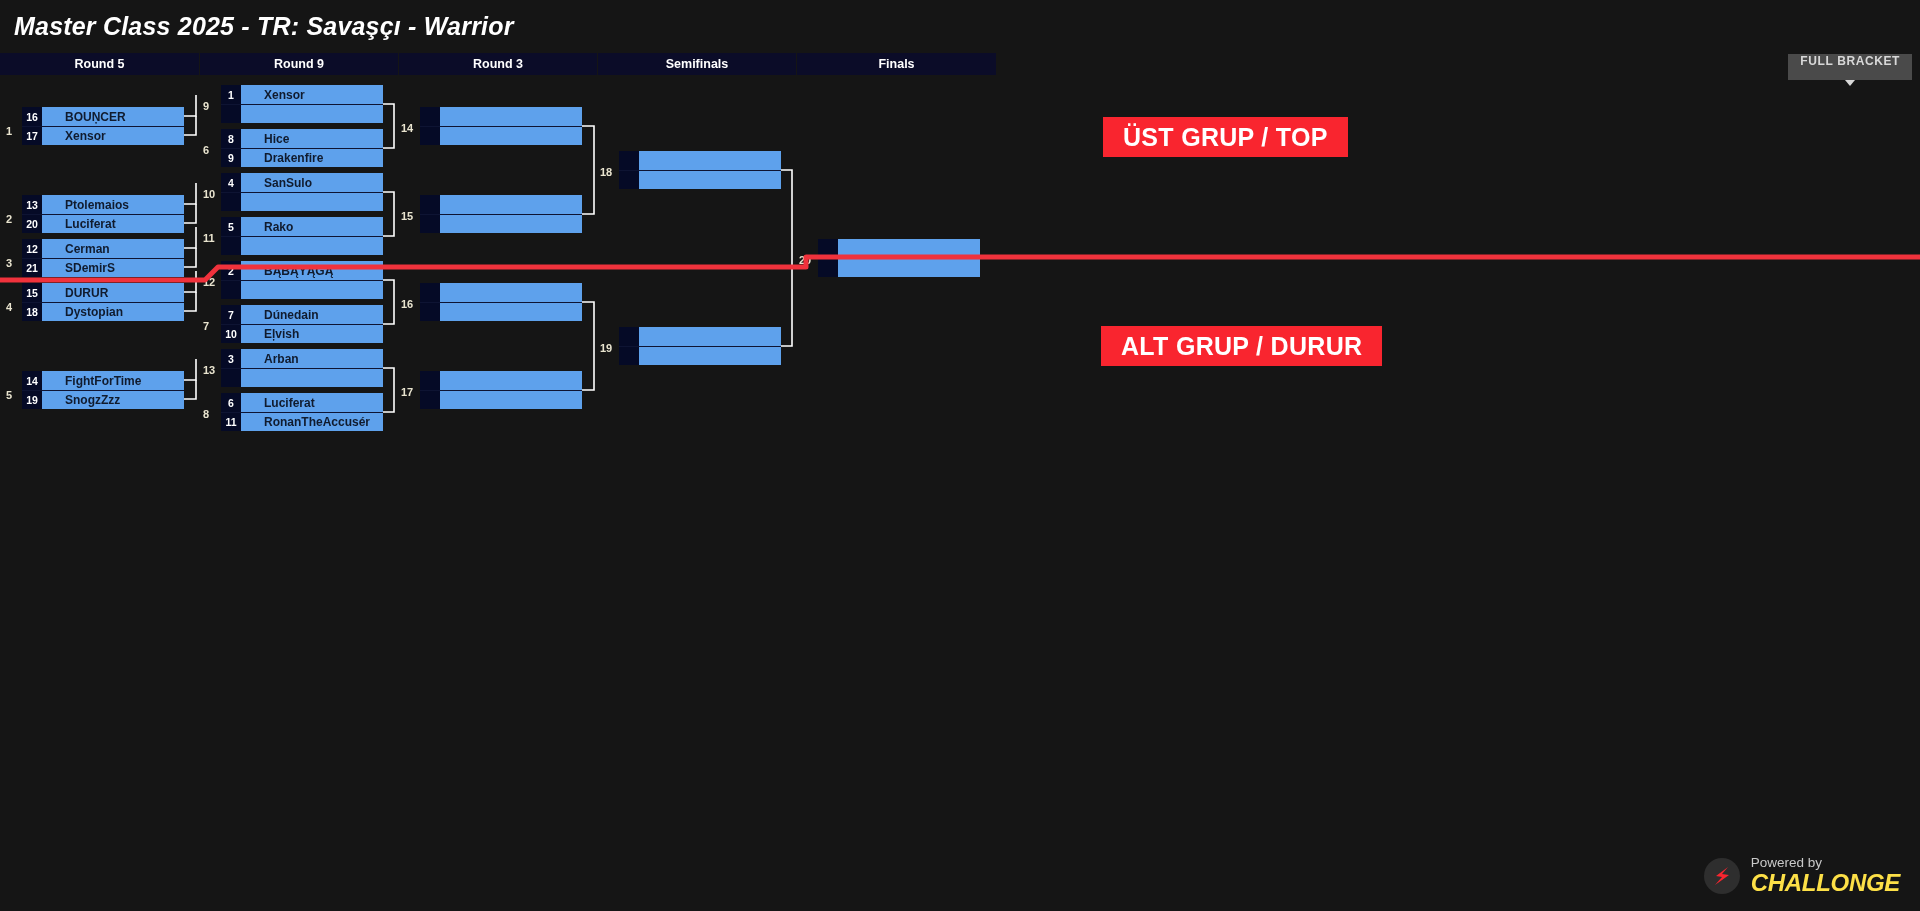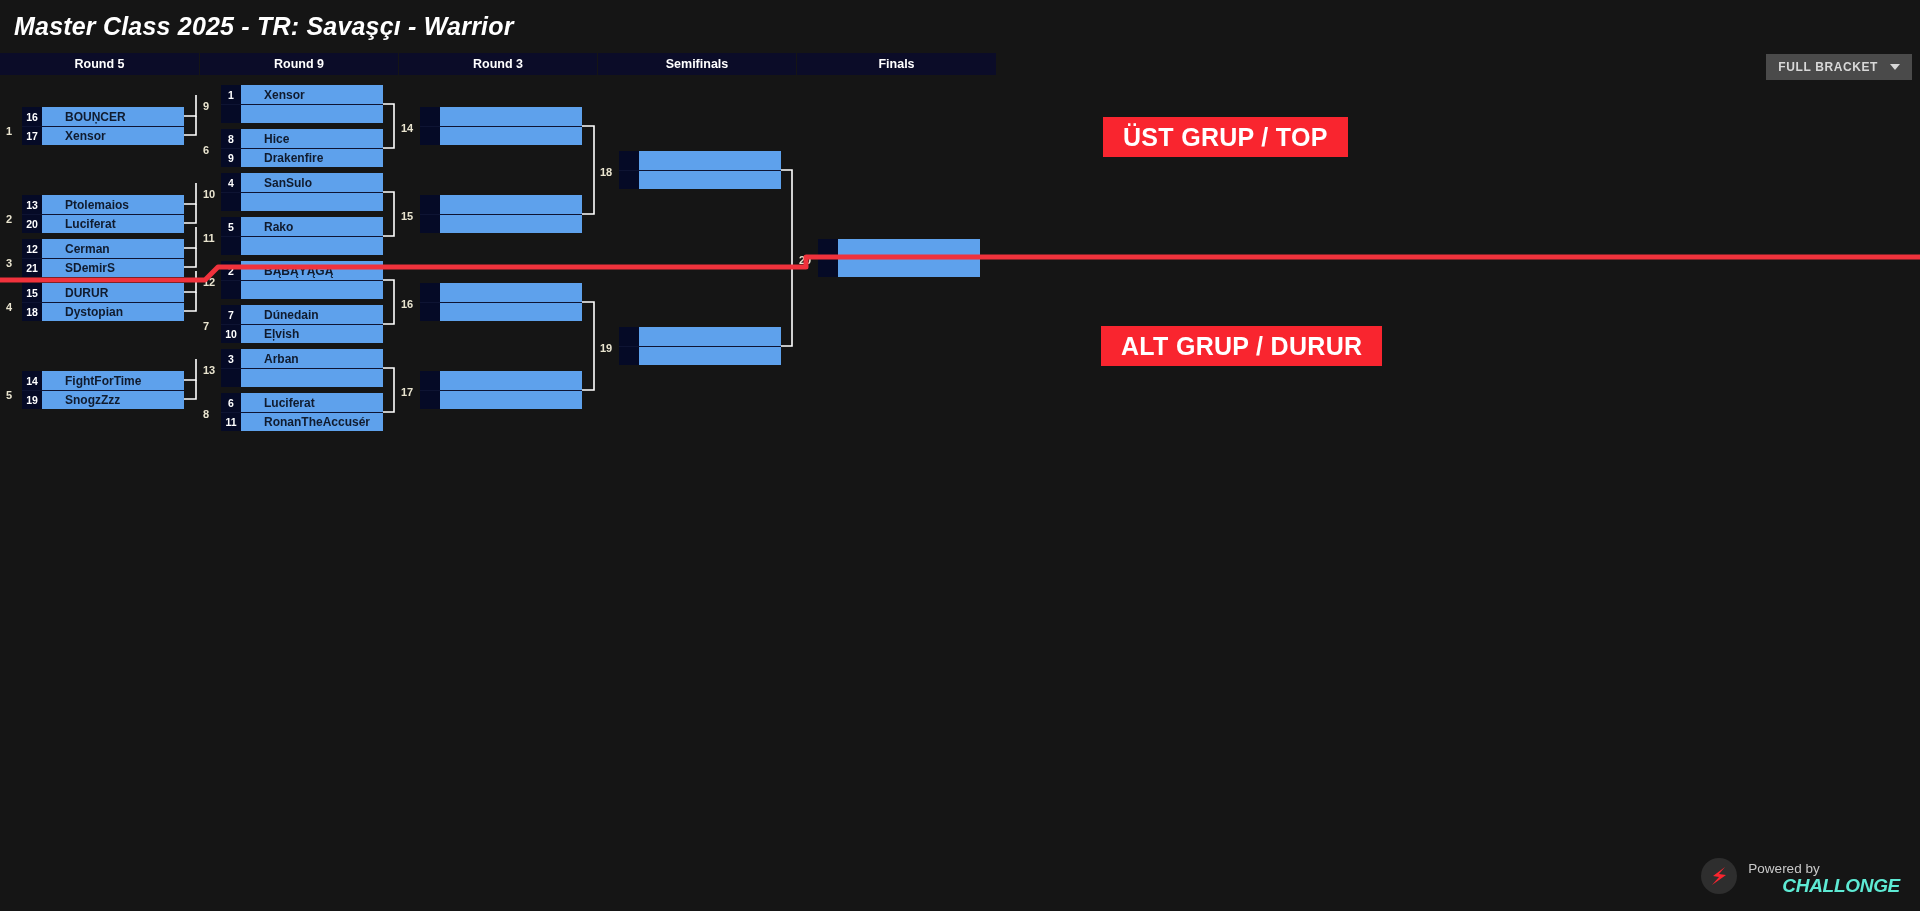--- a/index.html
+++ b/index.html
@@ -52,20 +52,21 @@
     background: #4a4a4a;
     color: #d8d8d8;
     font-size: 12px;
     font-weight: bold;
     letter-spacing: 0.6px;
     display: flex;
     align-items: center;
     gap: 12px;
     cursor: pointer;
     border: none;
+    flex-direction: column;
   }
   #full-bracket-btn .chev {
     display: inline-block;
     width: 0; height: 0;
     border-left: 5px solid transparent;
     border-right: 5px solid transparent;
     border-top: 6px solid #d8d8d8;
   }
 
   
@@ -148,41 +149,40 @@
     letter-spacing: 0.3px;
   }
   #badge-top   { left: 1103px; top: 117px; }
   #badge-bottom{ left: 1101px; top: 326px; }
 
   
   #footer-logo {
     position: absolute;
     right: 20px; bottom: 15px;
     display: flex;
-    align-items: flex-end;
+    align-items: center;
     gap: 9px;
   }
   #footer-logo .mark {
     width: 40px; height: 40px;
     position: relative;
   }
   #footer-logo .mark svg { display: block; }
   #footer-logo .txt { line-height: 1.05; }
   #footer-logo .pw {
     color: #c9c9c9;
     font-size: 13.5px;
     font-weight: normal;
   }
   #footer-logo .ch {
-    color: #5eead4;
-    font-size: 19px;
+    color: #fde047;
+    font-size: 24px;
     font-weight: bold;
     font-style: italic;
     letter-spacing: -0.3px;
-    margin-left: 34px;
   }
 </style>
 </head>
 <body>
 
 <div id="page-title">Master Class 2025 - TR: Savaşçı - Warrior</div>
 
 <div id="round-header">
     <div class="round-head" style="width: 200px;">Round 5</div>
     <div class="round-head" style="width: 199px;">Round 9</div>

